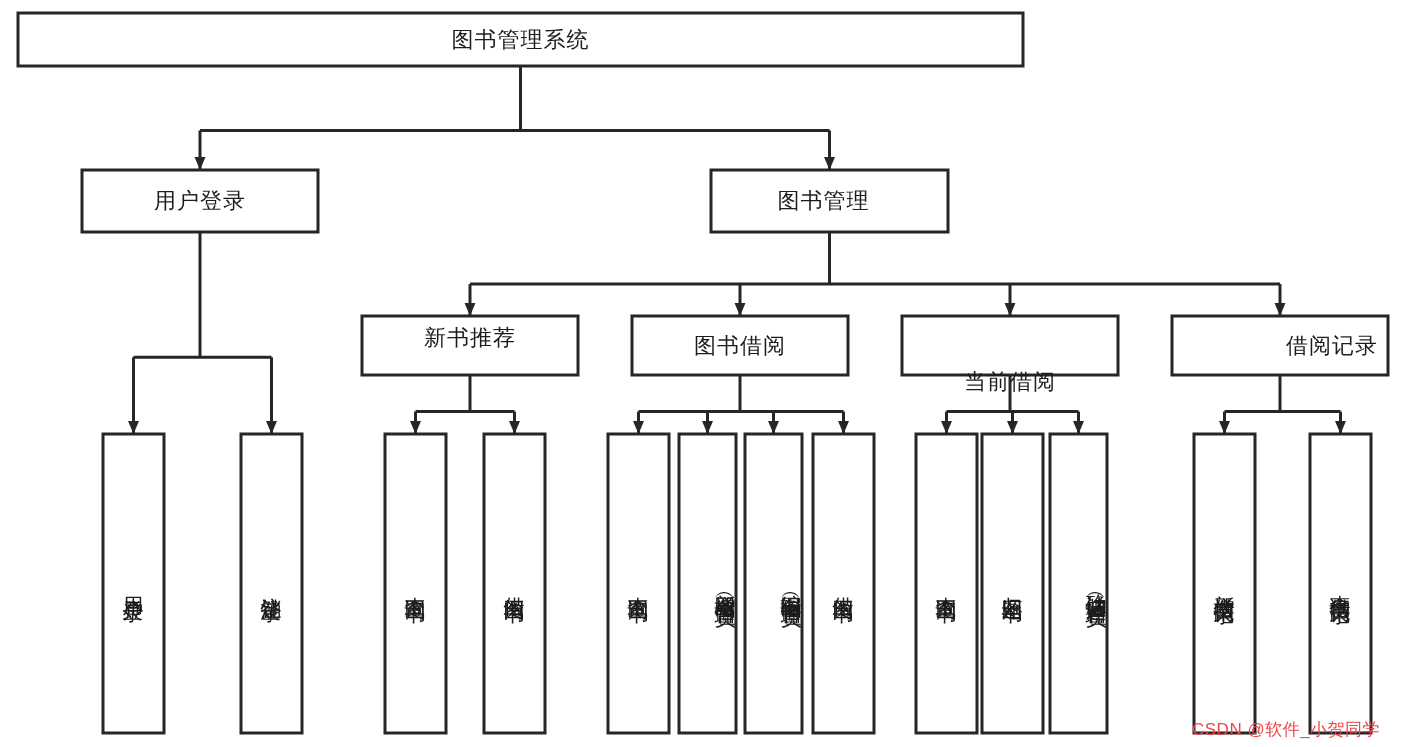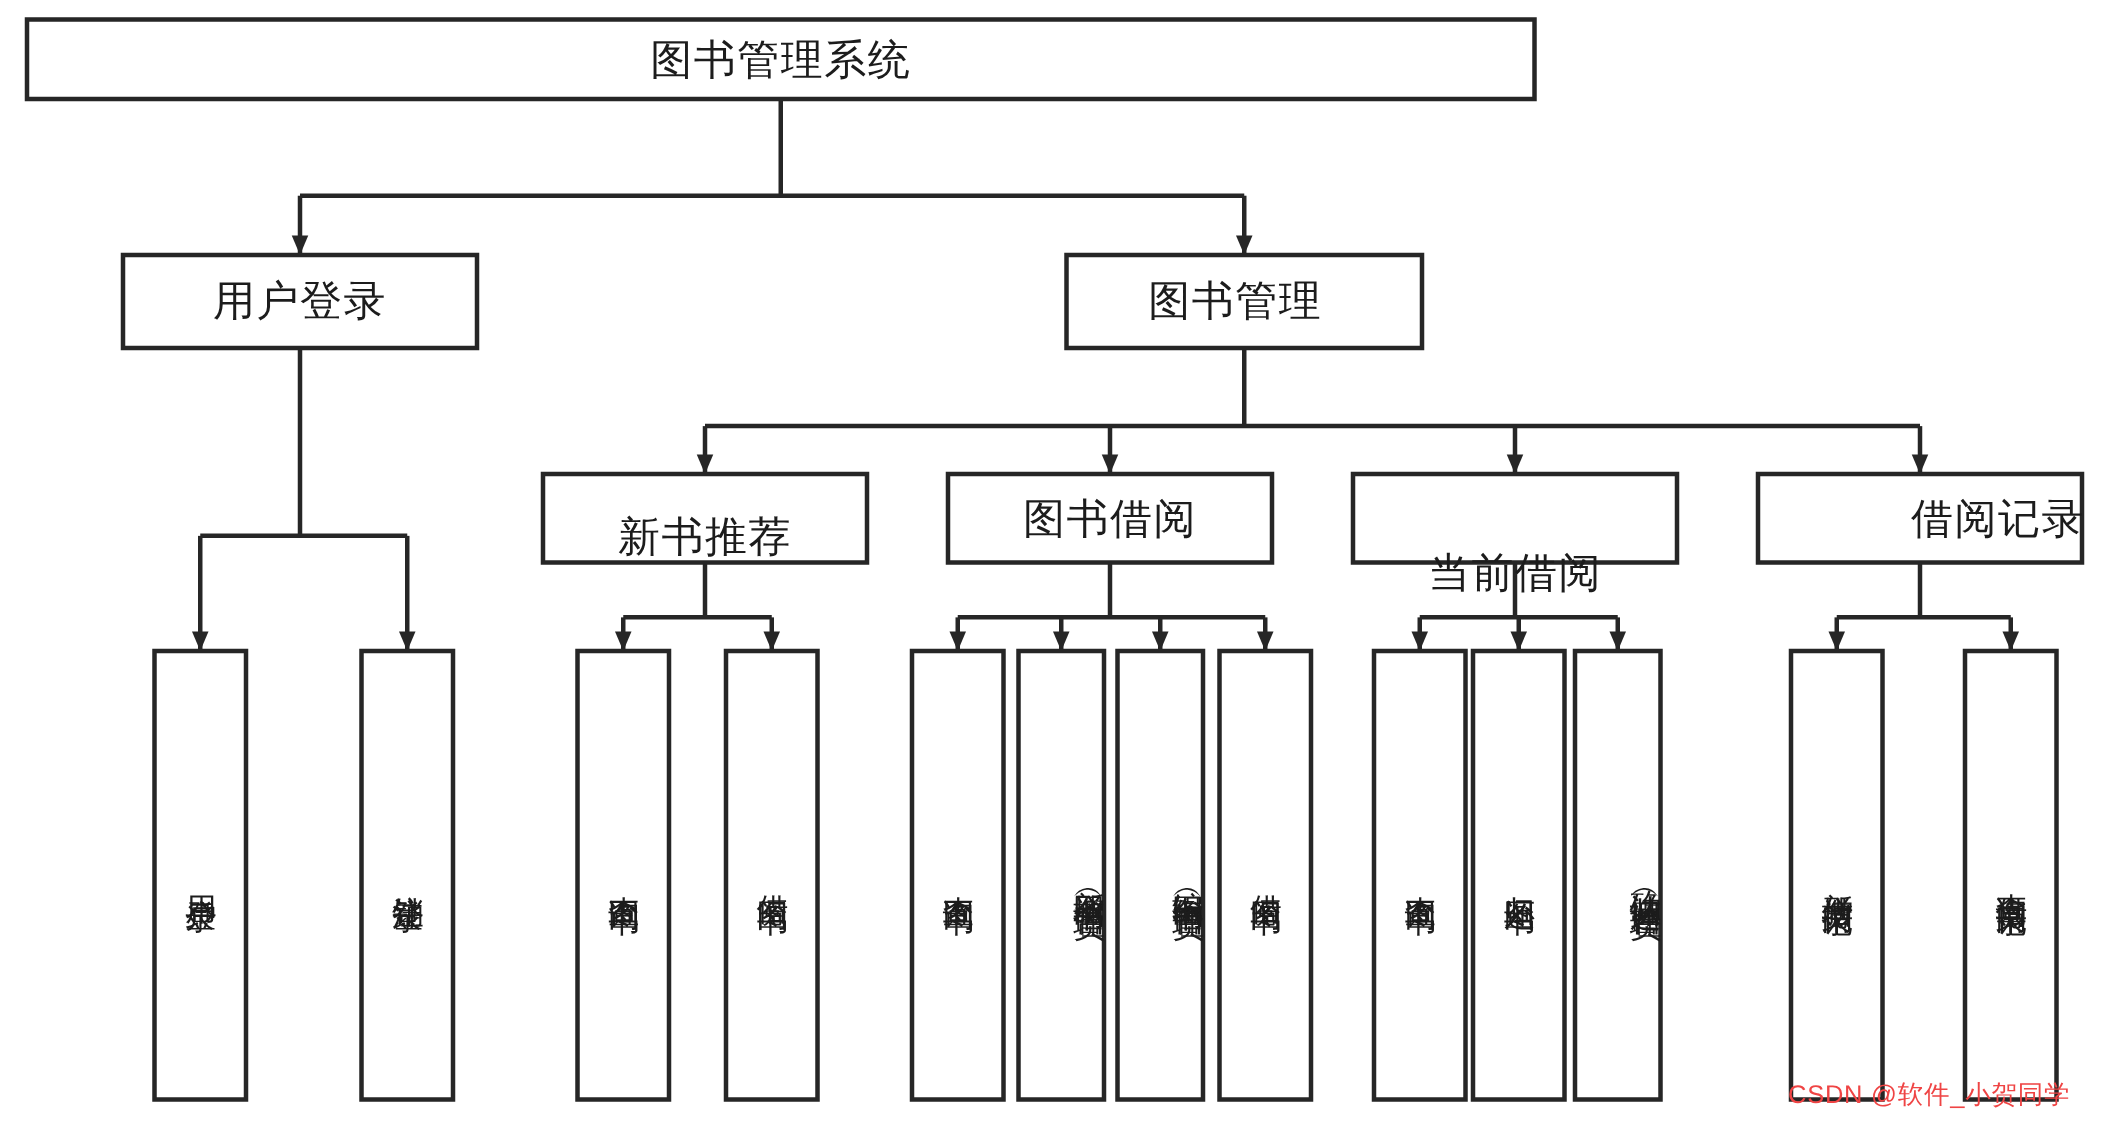--- a/index.html
+++ b/index.html
@@ -46,21 +46,21 @@
     display: flex;
     align-items: center;
     justify-content: center;
     color: #1c1c1c;
     font-family: "Liberation Sans", "DejaVu Sans", sans-serif;
     font-weight: 400;
     pointer-events: none;
     box-sizing: border-box;
   }
   .node-label.horizontal {
-    font-size: 28px;
+    font-size: 22px;
     letter-spacing: 1px;
   }
   .node-label.vertical {
     writing-mode: vertical-rl;
     text-orientation: upright;
     font-size: 21px;
     letter-spacing: 2px;
     line-height: 1;
     align-items: flex-start;
     justify-content: center;
@@ -162,21 +162,21 @@
         <rect x="1050" y="434" width="57" height="299" class="node-rect"></rect>
         <rect x="1194" y="434" width="61" height="299" class="node-rect"></rect>
         <rect x="1310" y="434" width="61" height="299" class="node-rect"></rect>
       </g>
   </svg>
 
   <div id="labels-layer">
       <div class="node-label horizontal" style="left: 18px; top: 13px; width: 1005px; height: 53px;">图书管理系统</div>
       <div class="node-label horizontal" style="left: 82px; top: 170px; width: 236px; height: 62px;">用户登录</div>
       <div class="node-label horizontal" style="left: 711px; top: 170px; width: 225px; height: 62px;">图书管理</div>
-      <div class="node-label horizontal" style="left: 362px; top: 328px; width: 216px; height: 59px;">新书推荐</div>
+      <div class="node-label horizontal" style="left: 362px; top: 308px; width: 216px; height: 59px;">新书推荐</div>
       <div class="node-label horizontal" style="left: 632px; top: 316px; width: 216px; height: 59px;">图书借阅</div>
       <div class="node-label horizontal" style="left: 902px; top: 316px; width: 216px; height: 59px; margin-top: 36px;">当前借阅</div>
       <div class="node-label horizontal" style="left: 1222px; top: 316px; width: 220px; height: 59px;">借阅记录</div>
       <div class="node-label vertical centered" style="left: 103px; top: 434px; width: 61px; height: 299px;">用户登录</div>
       <div class="node-label vertical centered" style="left: 241px; top: 434px; width: 61px; height: 299px;">注销登录</div>
       <div class="node-label vertical centered" style="left: 385px; top: 434px; width: 61px; height: 299px;">查询图书</div>
       <div class="node-label vertical centered" style="left: 484px; top: 434px; width: 61px; height: 299px;">借阅图书</div>
       <div class="node-label vertical centered" style="left: 608px; top: 434px; width: 61px; height: 299px;">查询图书</div>
       <div class="node-label vertical" style="left: 679px; top: 434px; width: 57px; height: 299px;">新增图书（管理员）</div>
       <div class="node-label vertical" style="left: 745px; top: 434px; width: 57px; height: 299px;">编辑图书（管理员）</div>

